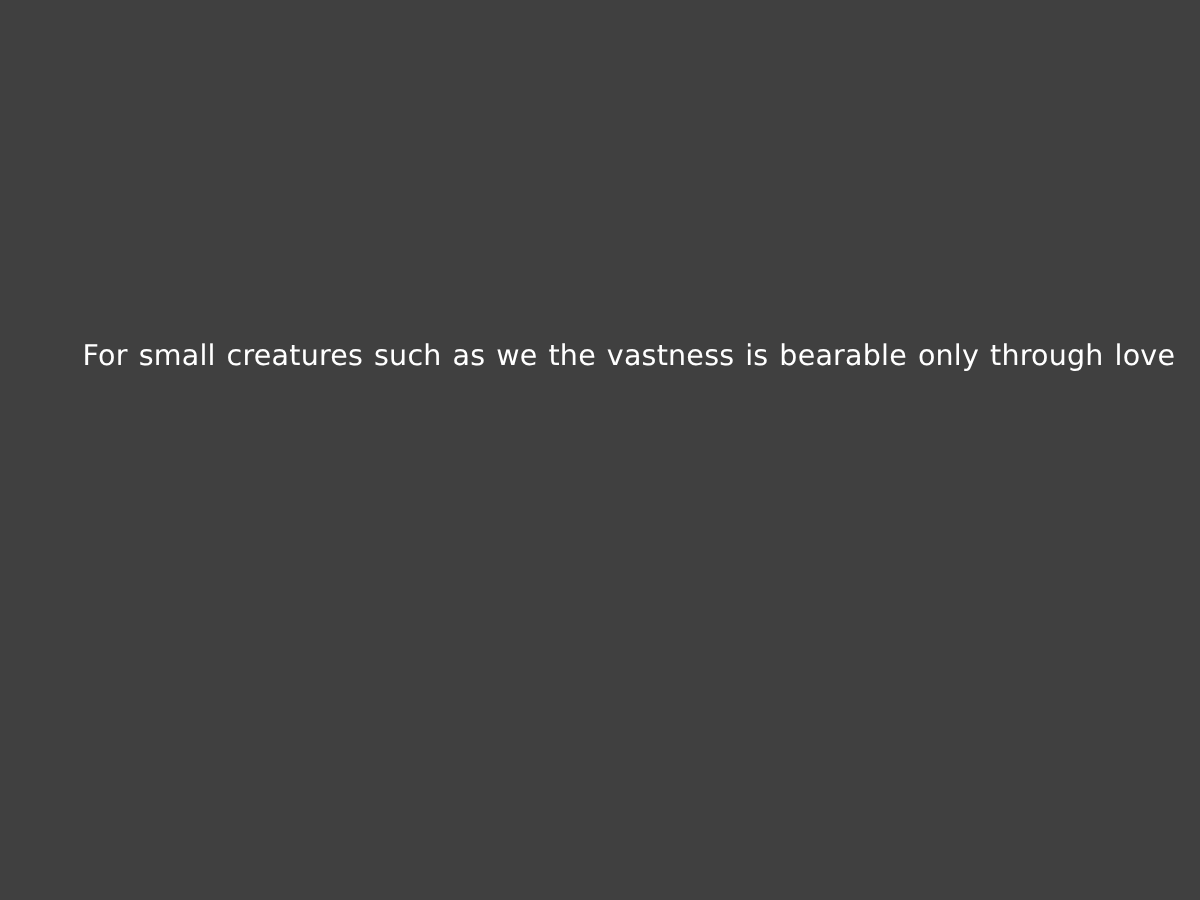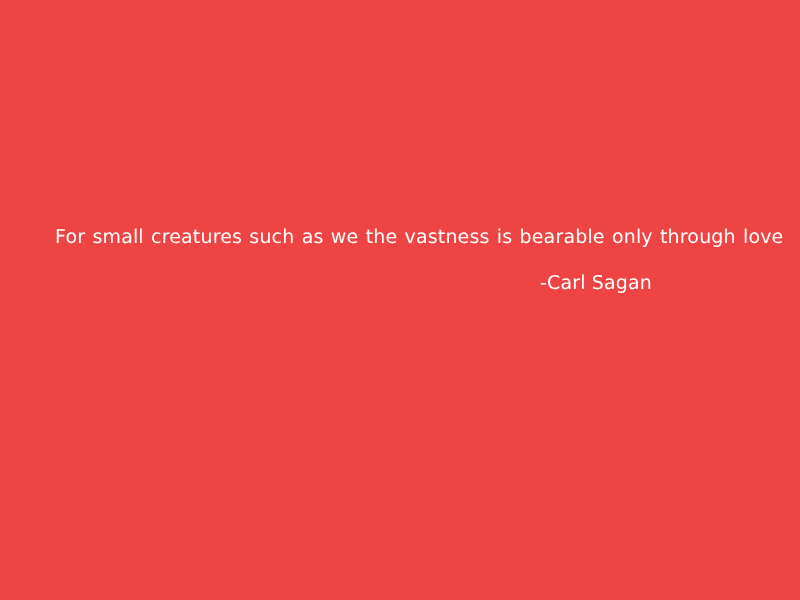--- a/index.html
+++ b/index.html
@@ -52,18 +52,17 @@
     font-weight: normal;
     color: #ffffff;
     letter-spacing: 0.15px;
     white-space: nowrap;
     text-rendering: geometricPrecision;
   }
 </style>
 </head>
 <body>
 
-<div id="quote-canvas" style="background: #ef4444; width: 800px; height: 600px;">
+<div id="quote-canvas" style="background: #404040; width: 800px; height: 600px;">
   <div class="quote-block">
     <div id="quote-text" style="color: rgb(255, 255, 255);">For small creatures such as we the vastness is bearable only through love</div>
-    <div id="quote-attribution" style="color: rgb(255, 255, 255);">-Carl Sagan</div>
   </div>
 </div>
 
 </body></html>

